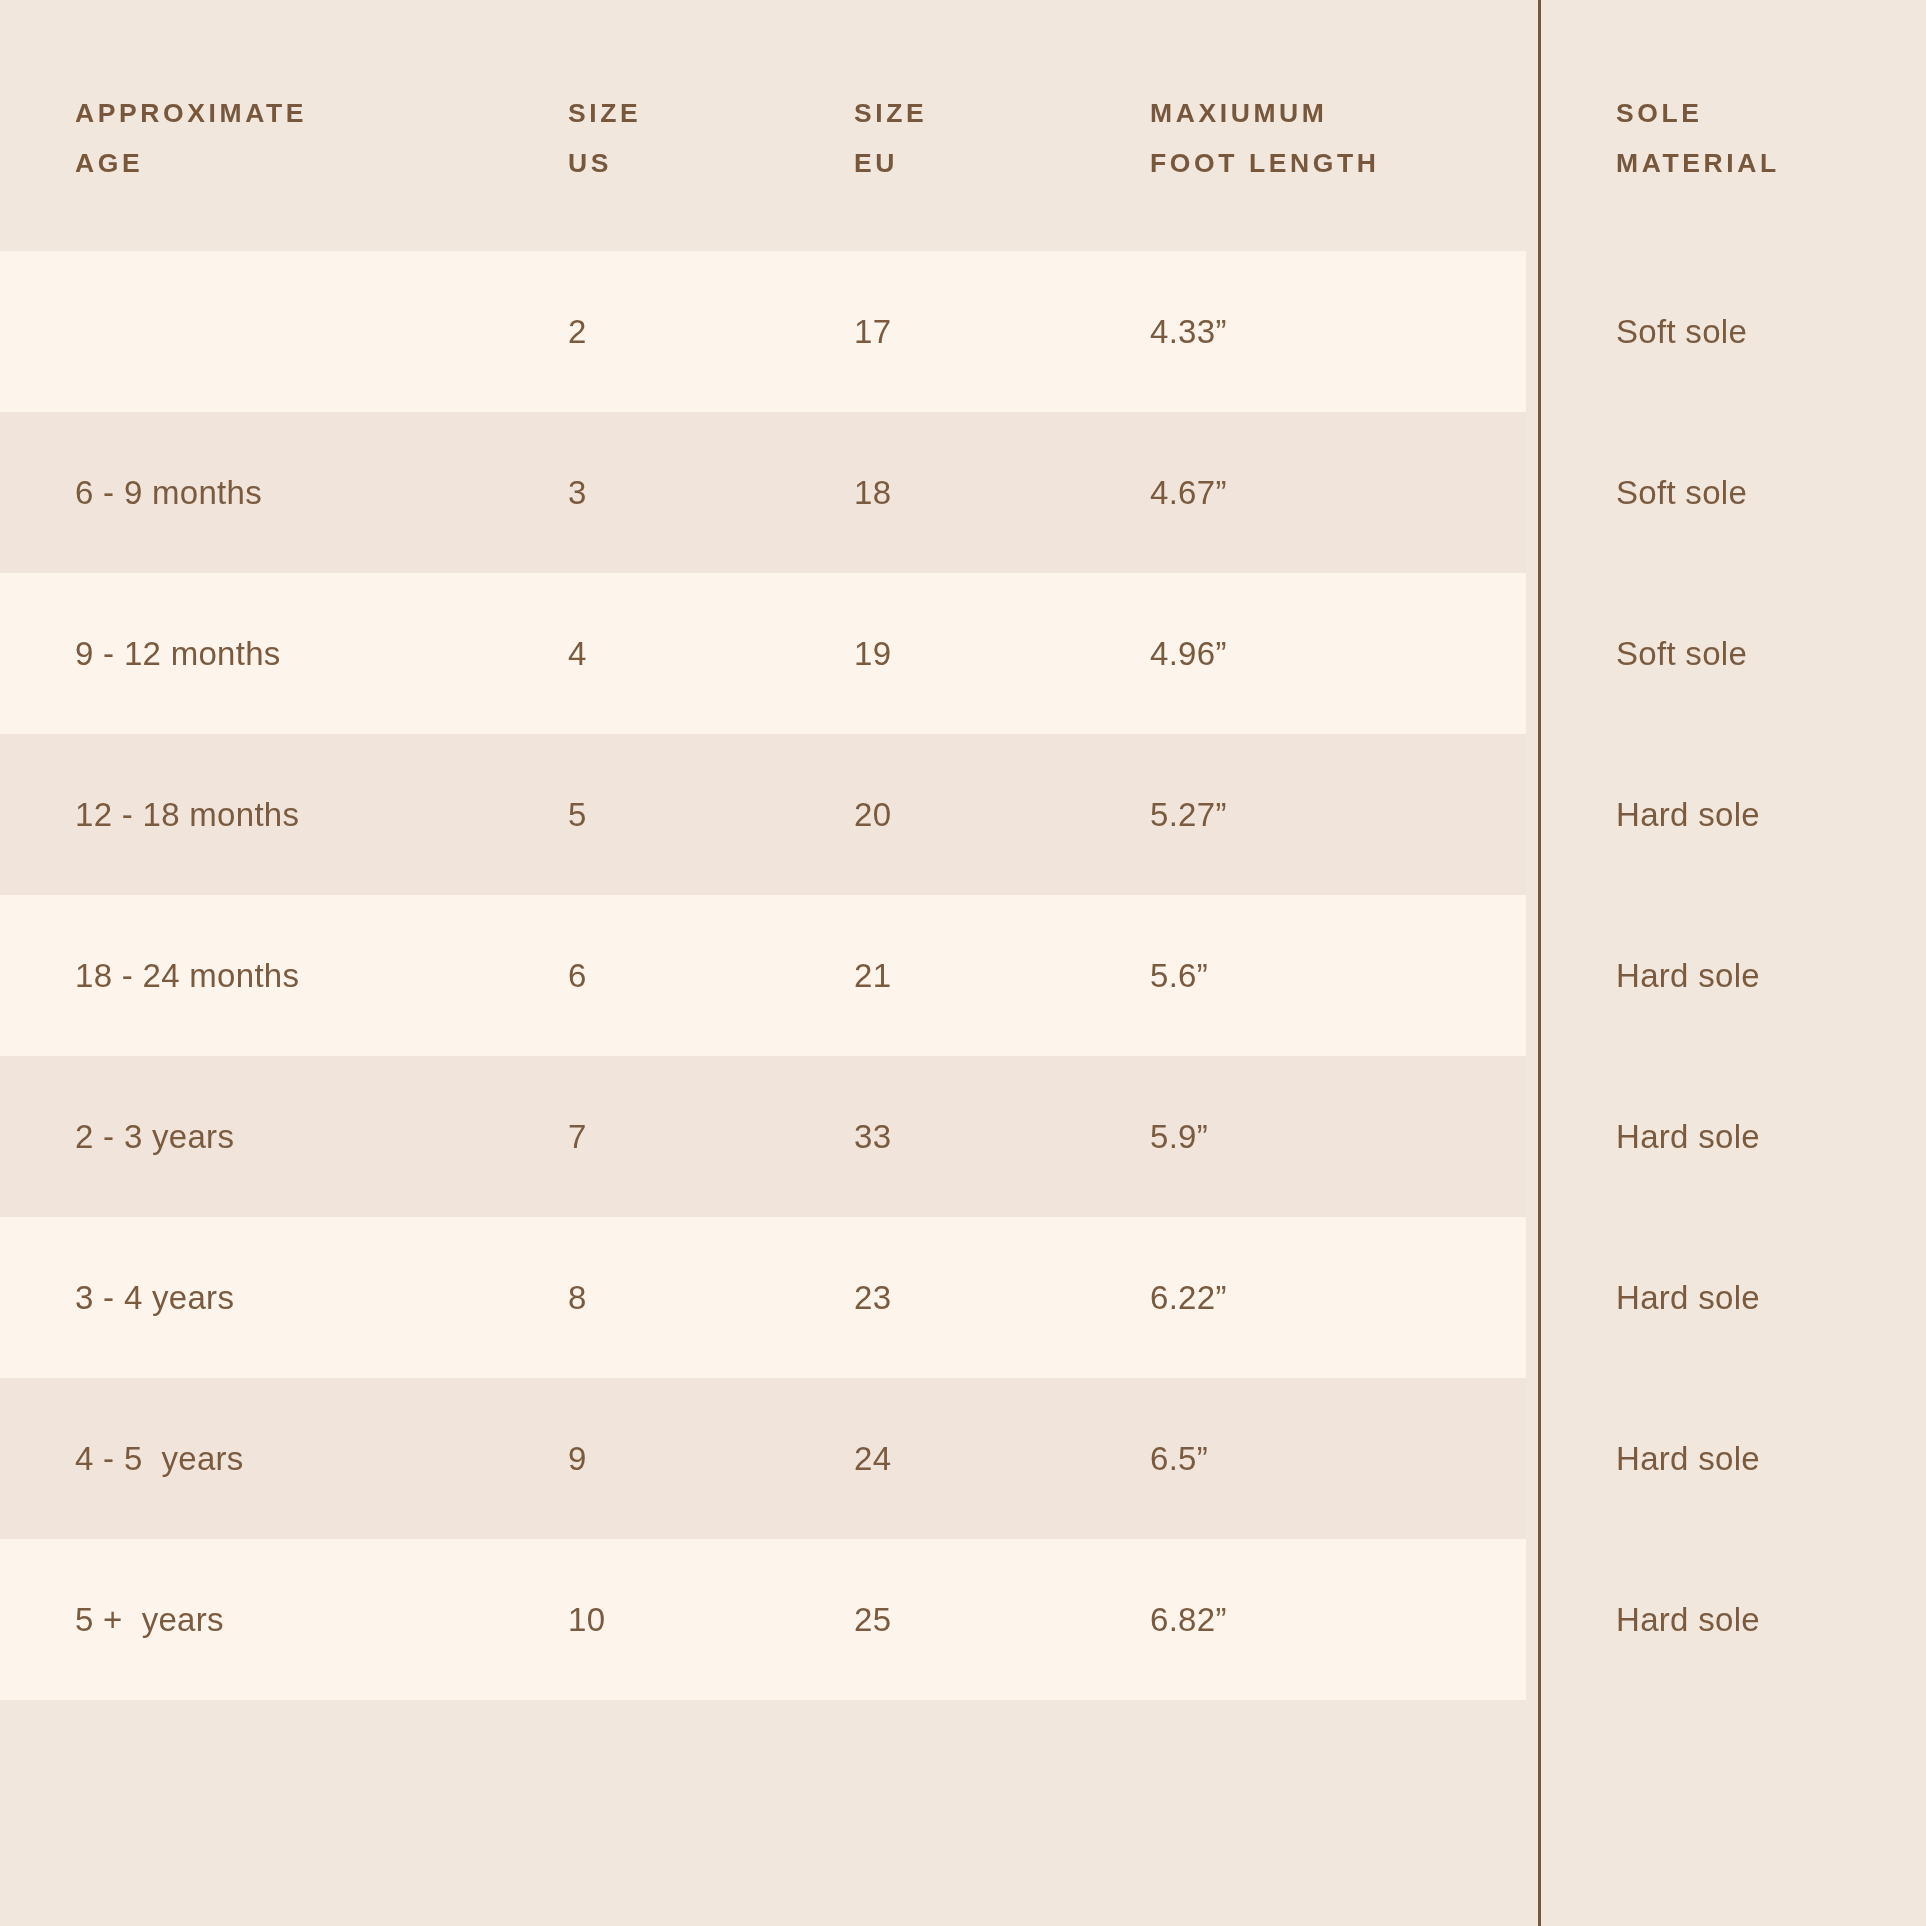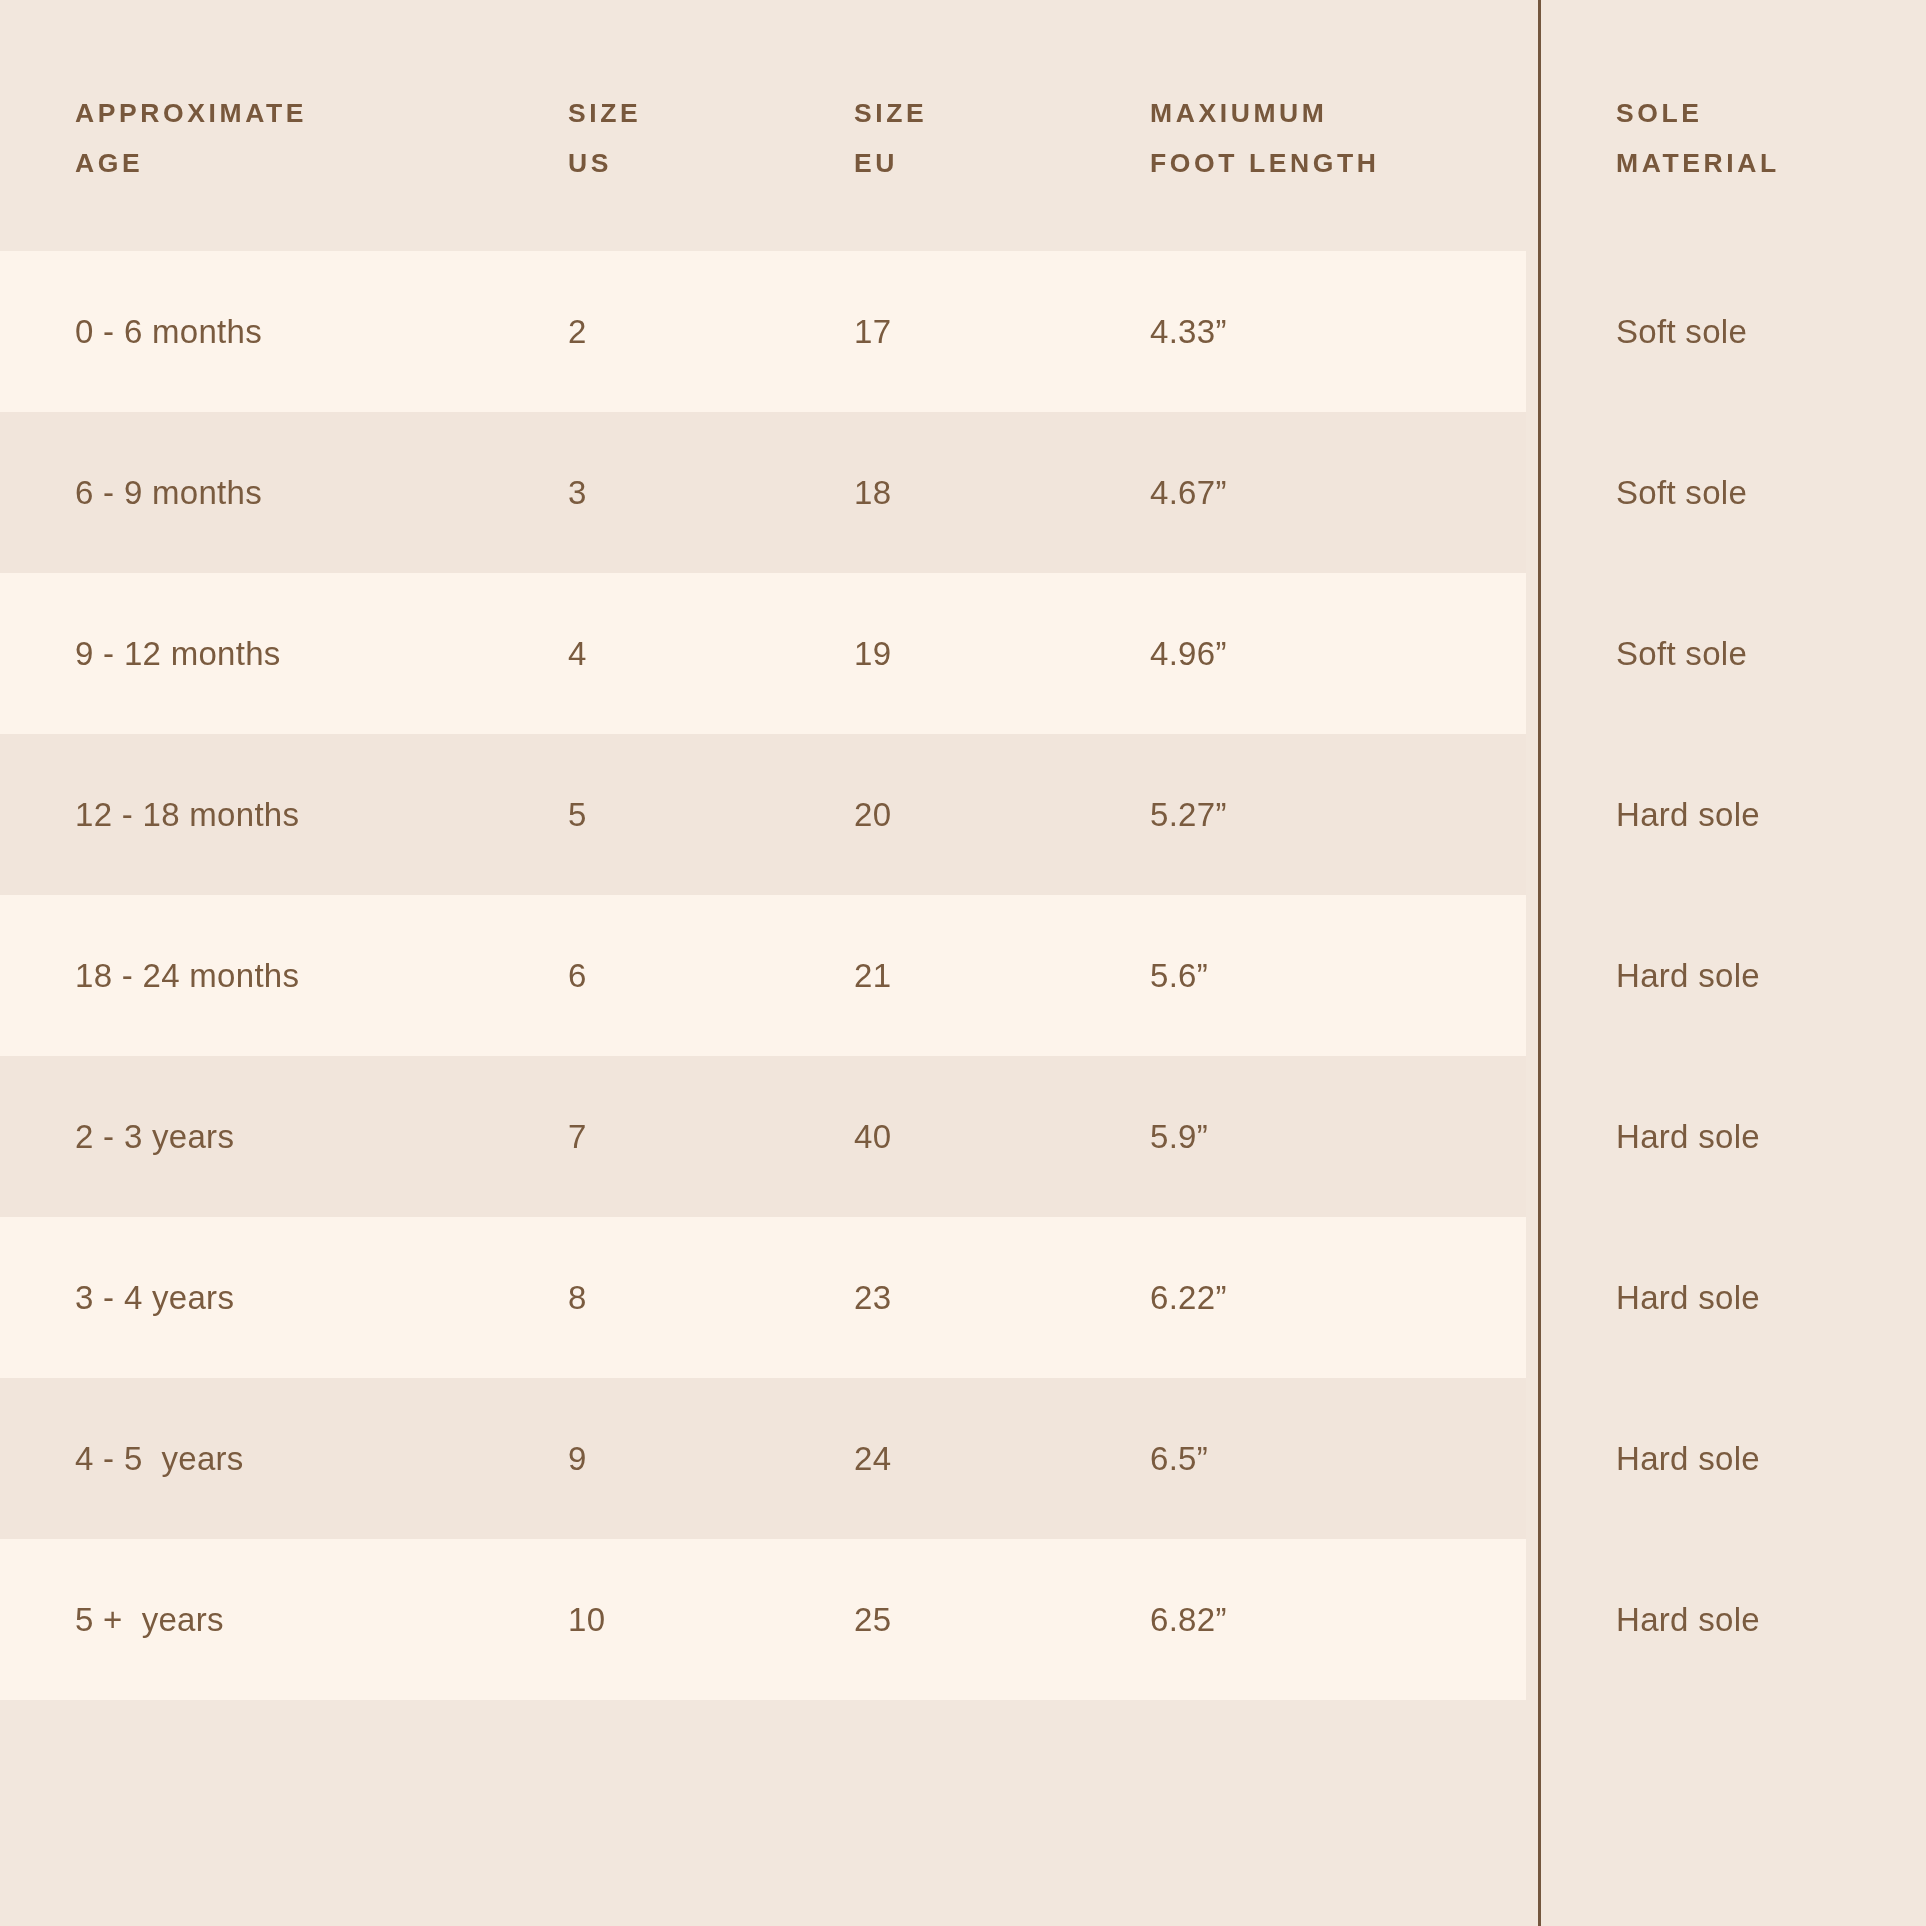--- a/index.html
+++ b/index.html
@@ -96,21 +96,20 @@
 EU</div>
     <div class="cell col-material">SOLE
 MATERIAL</div>
     <div class="cell col-length">MAXIUMUM
 FOOT LENGTH</div>
   </div>
 
   <div class="chart-body">
 
     <div class="chart-row light">
-      <div class="cell col-age">0 - 6 months</div>
       <div class="cell col-us">2</div>
       <div class="cell col-eu">17</div>
       <div class="cell col-length">4.33”</div>
       <div class="cell col-material">Soft sole</div>
     </div>
 
     <div class="chart-row dark">
       <div class="cell col-age">6 - 9 months</div>
       <div class="cell col-us">3</div>
       <div class="cell col-eu">18</div>
@@ -138,21 +137,21 @@
       <div class="cell col-age">18 - 24 months</div>
       <div class="cell col-us">6</div>
       <div class="cell col-eu">21</div>
       <div class="cell col-length">5.6”</div>
       <div class="cell col-material">Hard sole</div>
     </div>
 
     <div class="chart-row dark">
       <div class="cell col-age">2 - 3 years</div>
       <div class="cell col-us">7</div>
-      <div class="cell col-eu">40</div>
+      <div class="cell col-eu">33</div>
       <div class="cell col-length">5.9”</div>
       <div class="cell col-material">Hard sole</div>
     </div>
 
     <div class="chart-row light">
       <div class="cell col-age">3 - 4 years</div>
       <div class="cell col-us">8</div>
       <div class="cell col-eu">23</div>
       <div class="cell col-length">6.22”</div>
       <div class="cell col-material">Hard sole</div>

